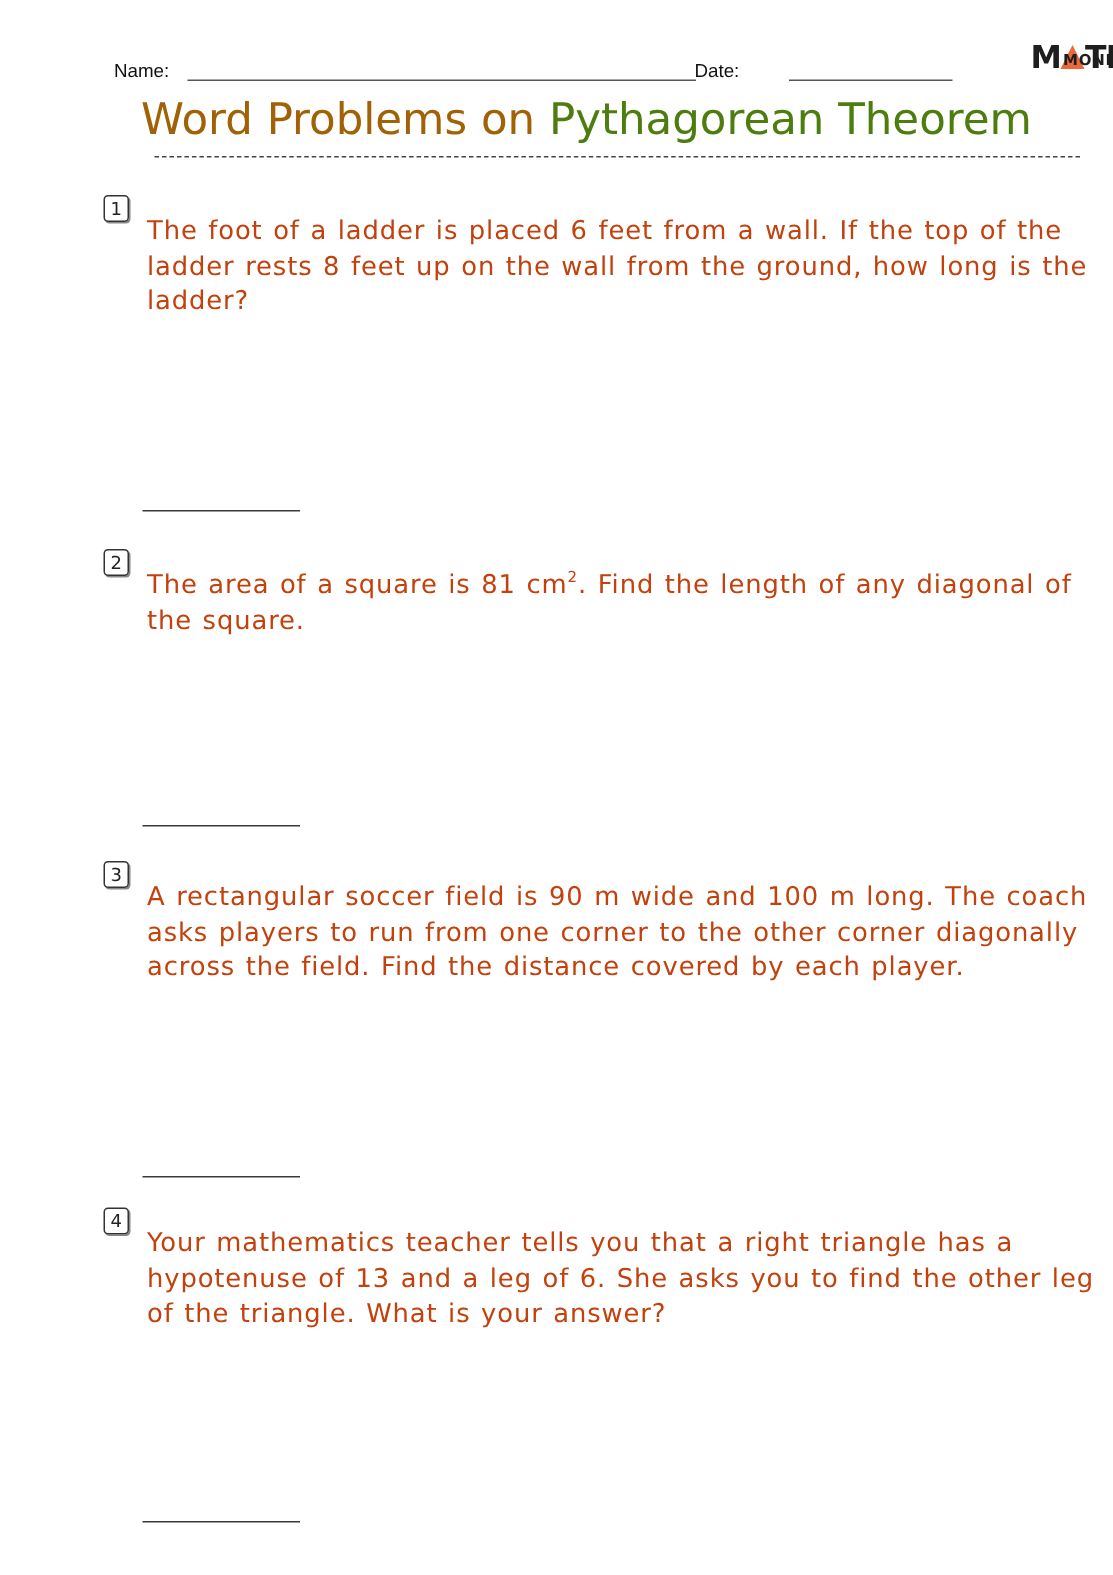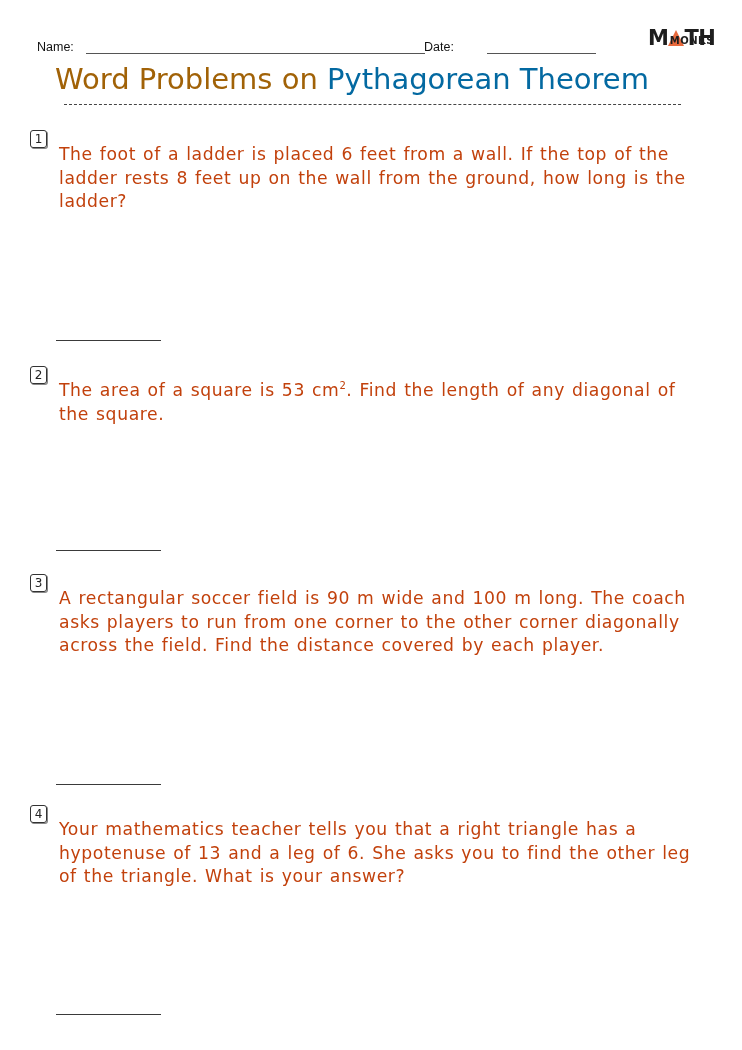--- a/index.html
+++ b/index.html
@@ -8,21 +8,21 @@
       background: #ffffff;
     }
     body {
       width: 742px;
       height: 1050px;
       position: relative;
       overflow: hidden;
       font-family: "DejaVu Sans", sans-serif;
       color: #1a1a1a;
     }
-    .abs { position: absolute; }
+    .abs { position: absolute; margin-left: 39px; }
 
     
     .field-label {
       font-family: "Liberation Sans", sans-serif;
       font-size: 12.5px;
       color: #111;
       top: 40px;
     }
     .field-line {
       height: 0;
@@ -76,21 +76,21 @@
       left: 55px;
       top: 60px;
       width: 640px;
       font-family: "DejaVu Sans", sans-serif;
       font-size: 29px;
       line-height: 38px;
       white-space: nowrap;
       letter-spacing: 0px;
     }
     .title-gray { color: #a16207; font-weight: normal; }
-    .title-dark { color: #0369a1; font-weight: normal; }
+    .title-dark { color: #4d7c0f; font-weight: normal; }
 
     .dash-rule {
       left: 64px;
       top: 104px;
       width: 617px;
       height: 0;
       border-top: 1.5px dashed #444;
     }
 
     
@@ -163,21 +163,21 @@
 <div class="abs dash-rule"></div>
 
 <div class="abs question" style="top:127px;">
   <div class="q-num">1</div>
   <div class="q-text">The foot of a ladder is placed 6 feet from a wall. If the top of the ladder rests 8 feet up on the wall from the ground, how long is the ladder?</div>
 </div>
 <div class="abs answer-line" style="top:340px;"></div>
 
 <div class="abs question" style="top:363px;">
   <div class="q-num">2</div>
-  <div class="q-text"><span>The area of a square is 53 cm</span><sup>2</sup><span>. Find the length of any diagonal of the square.</span></div>
+  <div class="q-text"><span>The area of a square is 81 cm</span><sup>2</sup><span>. Find the length of any diagonal of the square.</span></div>
 </div>
 <div class="abs answer-line" style="top:550px;"></div>
 
 <div class="abs question" style="top:571px;">
   <div class="q-num">3</div>
   <div class="q-text">A rectangular soccer field is 90 m wide and 100 m long. The coach asks players to run from one corner to the other corner diagonally across the field. Find the distance covered by each player.</div>
 </div>
 <div class="abs answer-line" style="top:784px;"></div>
 
 <div class="abs question" style="top:802px;">

